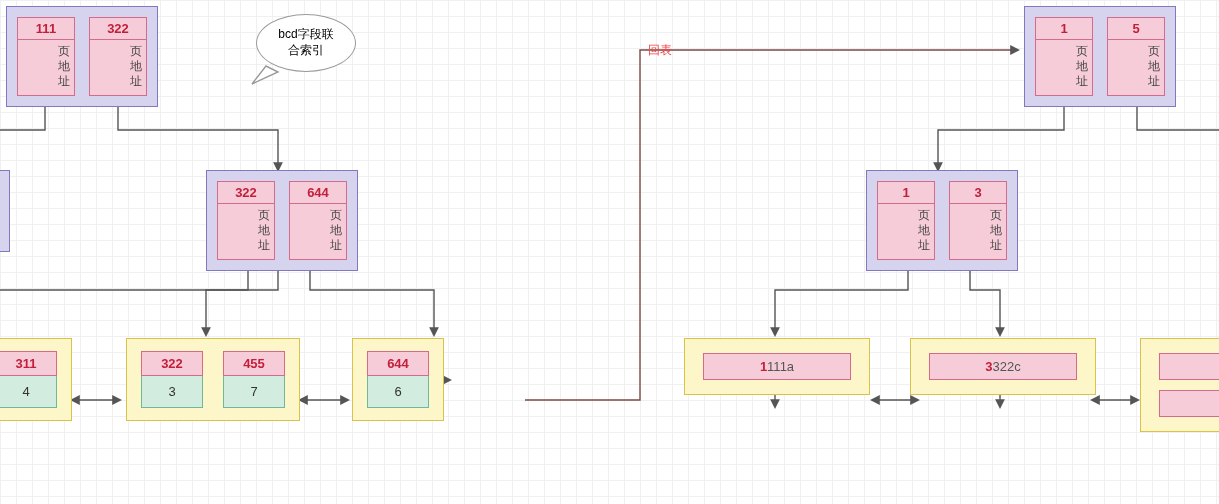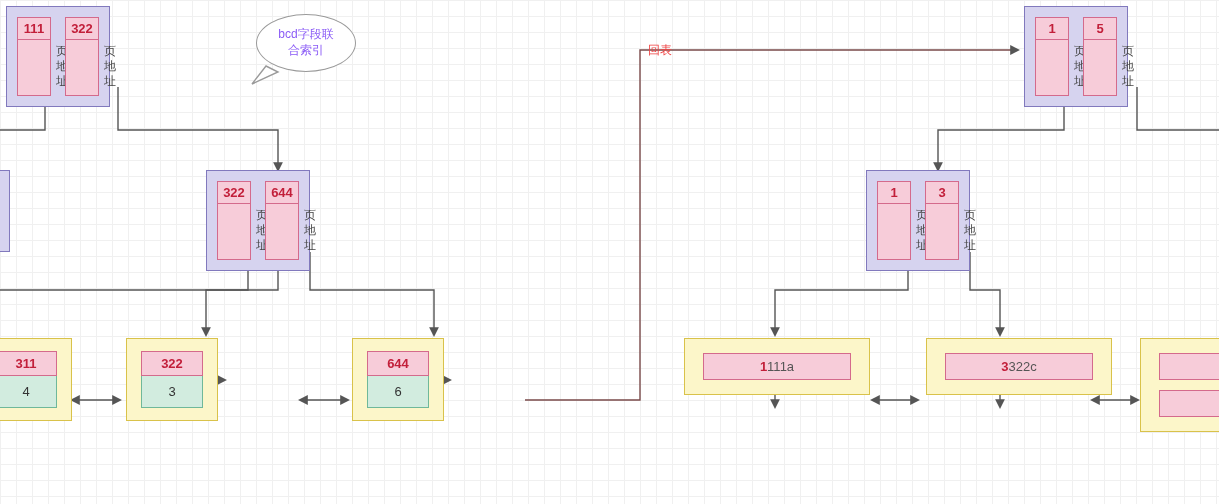--- a/index.html
+++ b/index.html
@@ -14,21 +14,21 @@
     font-size:13px;color:#333;
     position:relative;overflow:hidden;
   }
   svg.connectors{position:absolute;left:0;top:0;width:1219px;height:504px;pointer-events:none;}
   .node-i{ 
     position:absolute;box-sizing:border-box;
     background:#d6d3ef;border:1.5px solid #8179bd;
     padding:10px 10px;display:flex;gap:14px;
   }
   .ptr{
-    width:34px;box-sizing:border-box;
+    width:58px;box-sizing:border-box;
     border:1.5px solid #d46a8c;background:#f7ccd9;
     display:flex;flex-direction:column;align-items:stretch;
   }
   .ptr .k{
     text-align:center;font-weight:bold;color:#c21f3a;
     border-bottom:1.5px solid #d46a8c;padding:3px 0;font-size:13px;
   }
   .ptr .lbl{
     text-align:center;color:#444;font-size:12px;padding:4px 2px 6px;
     line-height:1.25;
@@ -60,21 +60,21 @@
   .row{
     width:148px;box-sizing:border-box;
     border:1.5px solid #d46a8c;background:#f7ccd9;
     text-align:center;padding:5px 12px;font-size:13px;color:#555;
   }
   .row b{color:#c21f3a;font-weight:bold;}
   .bubble{
     position:absolute;box-sizing:border-box;
     border:1.5px solid #9a9a9a;border-radius:50%;
     background:#fff;padding:12px 18px;
-    font-size:12px;color:#8b5cf6;text-align:center;line-height:1.3;
+    font-size:12px;color:#000000;text-align:center;line-height:1.3;
     width:100px;height:58px;display:flex;align-items:center;
   }
   .annot{
     position:absolute;font-size:12px;color:#ef4444;background:transparent;
   }
 </style>
 </head>
 <body>
 
 <svg class="connectors">
@@ -152,20 +152,24 @@
     <div class="k">311</div>
     <div class="v">4</div>
   </div>
 </div>
 
 <div class="node-l" style="left:126px;top:338px;">
   <div class="rec">
     <div class="k">322</div>
     <div class="v">3</div>
   </div>
+  <div class="rec">
+    <div class="k">455</div>
+    <div class="v">7</div>
+  </div>
 </div>
 
 <div class="node-l" style="left:352px;top:338px;">
   <div class="rec">
     <div class="k">644</div>
     <div class="v">6</div>
   </div>
 </div>
 
 <div class="node-i" style="left:1024px;top:6px;">
@@ -187,20 +191,20 @@
   <div class="ptr">
     <div class="k">3</div>
     <div class="lbl">页地址</div>
   </div>
 </div>
 
 <div class="node-d" style="left:684px;top:338px;">
   <div class="row"><b>1</b><span>111a</span></div>
 </div>
 
-<div class="node-d" style="left:910px;top:338px;margin-left:16px;">
+<div class="node-d" style="left:910px;top:338px;">
   <div class="row"><b>3</b><span>322c</span></div>
 </div>
 
 <div class="node-d" style="left:1140px;top:338px;">
   <div class="row" style="width:100px;">&nbsp;</div>
   <div class="row" style="width:100px;">&nbsp;</div>
 </div>
 
 </body></html>

